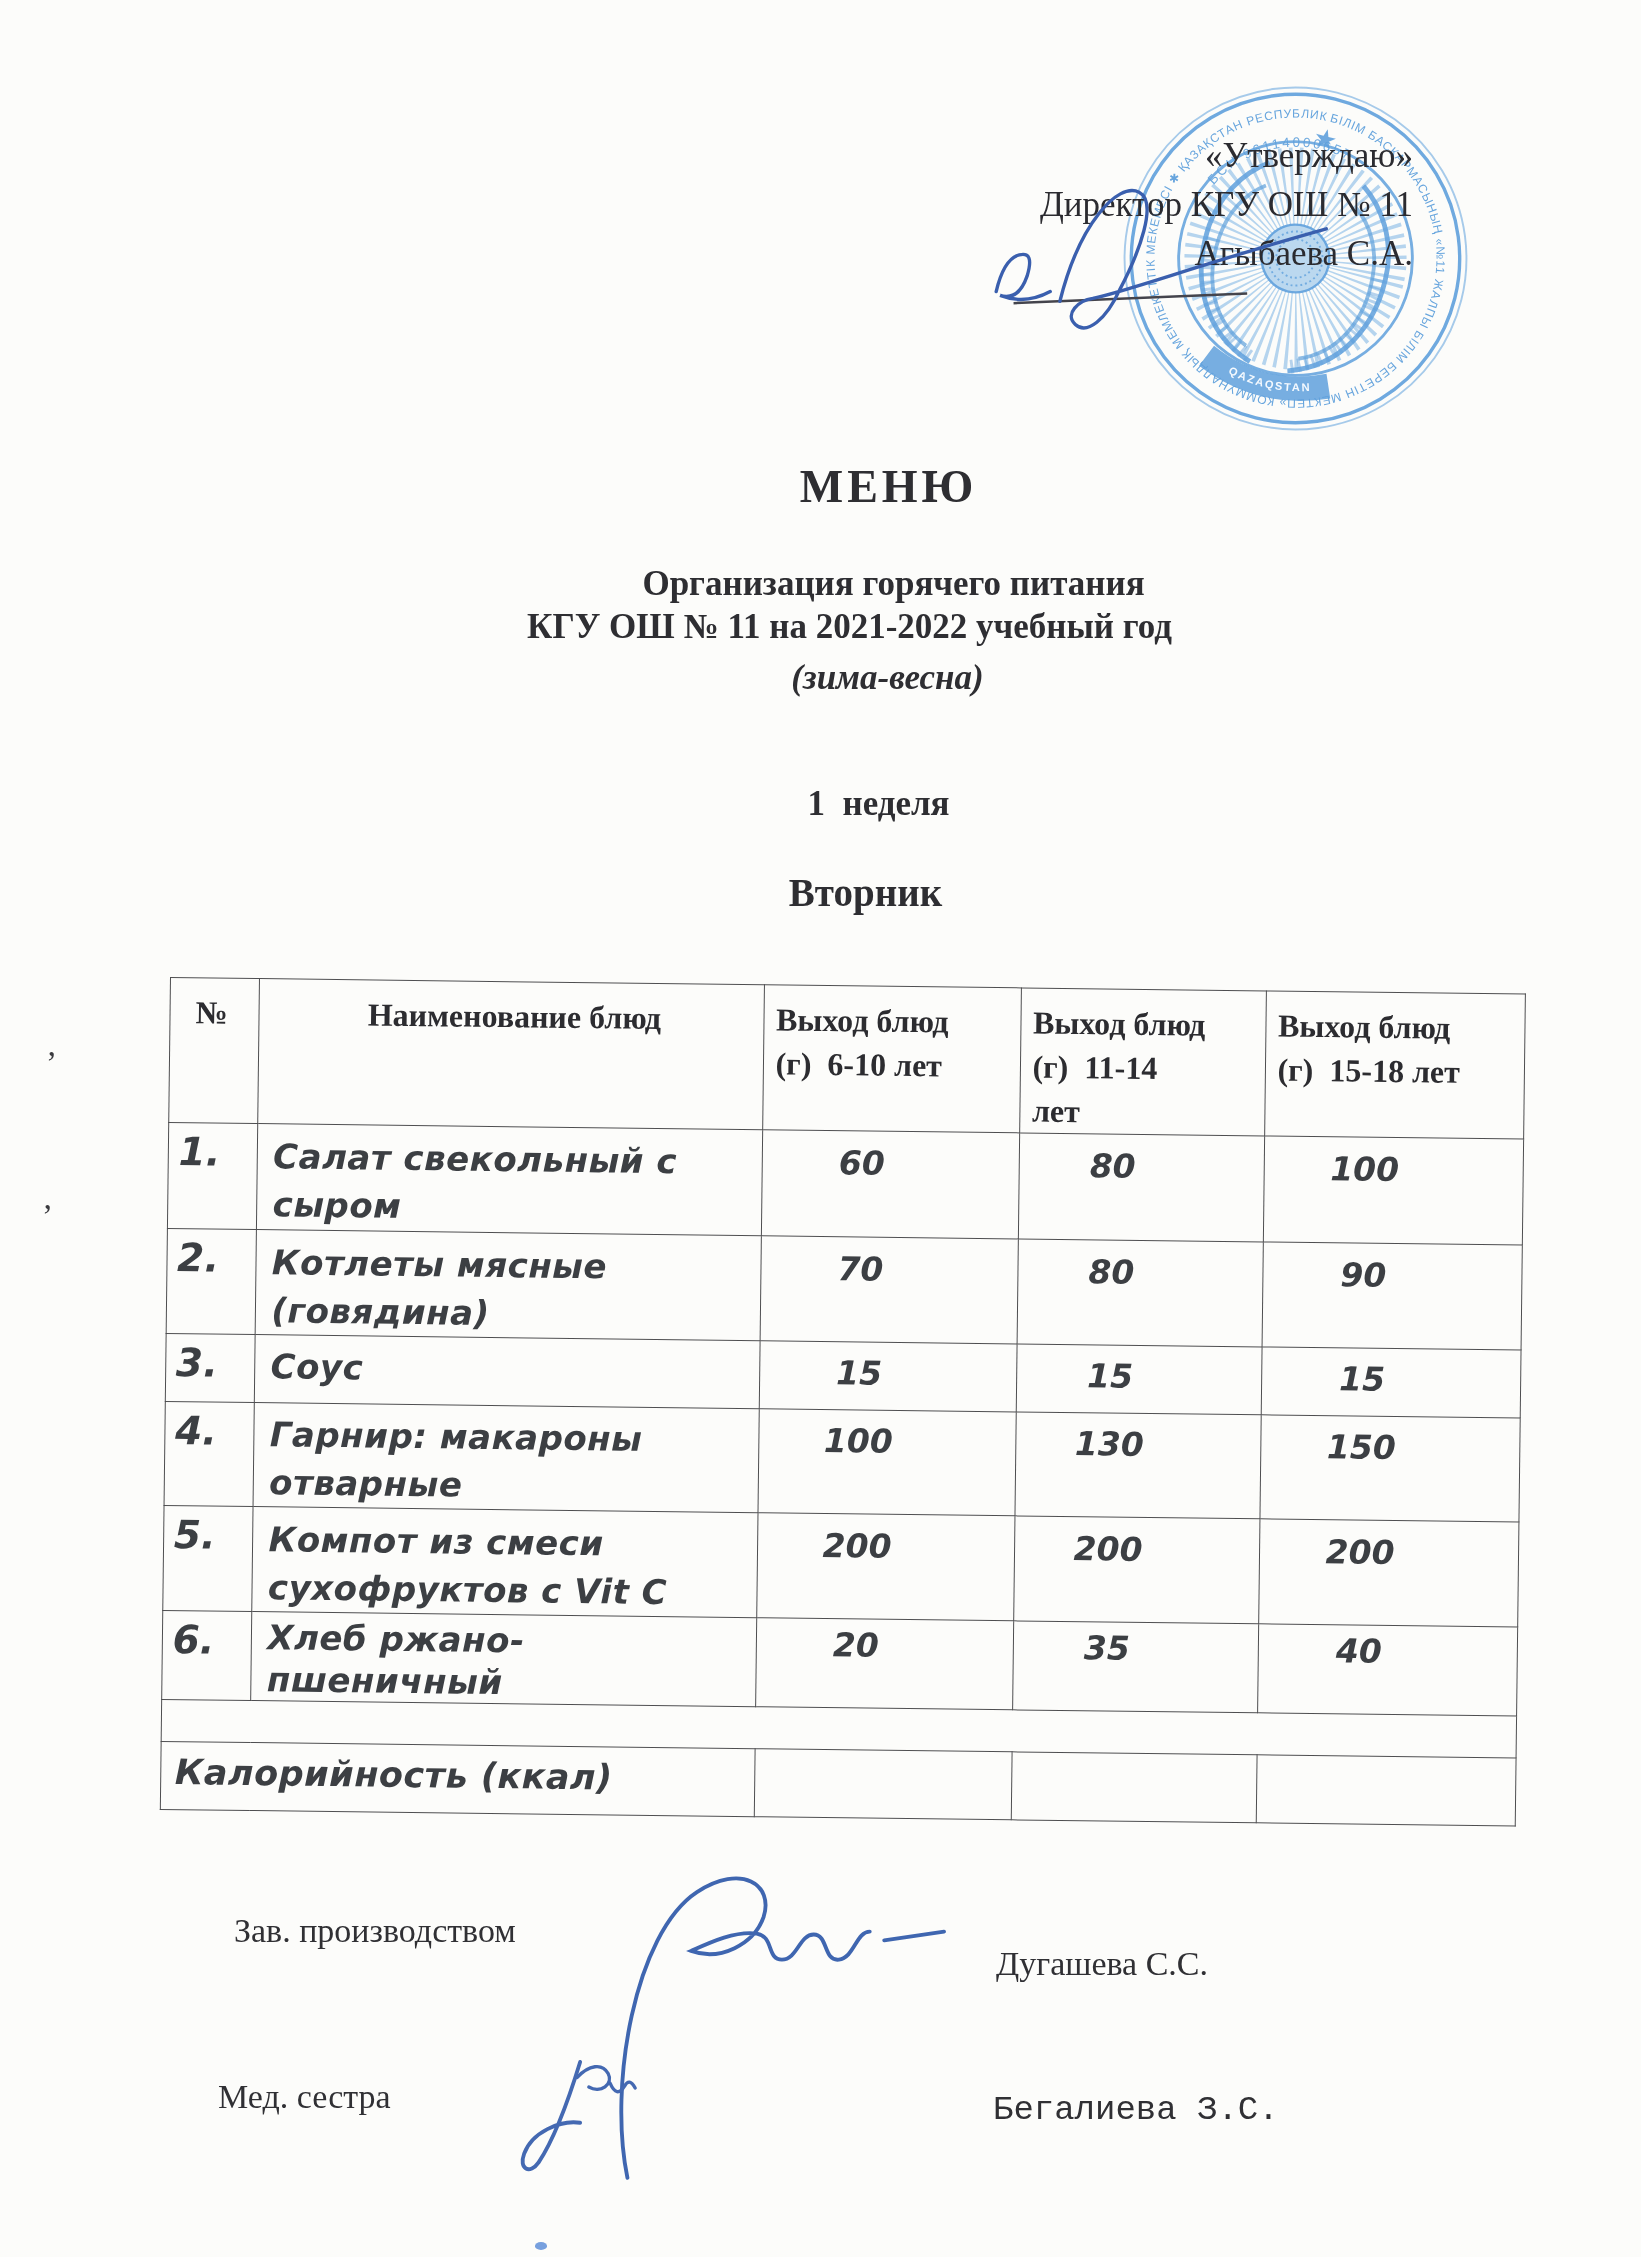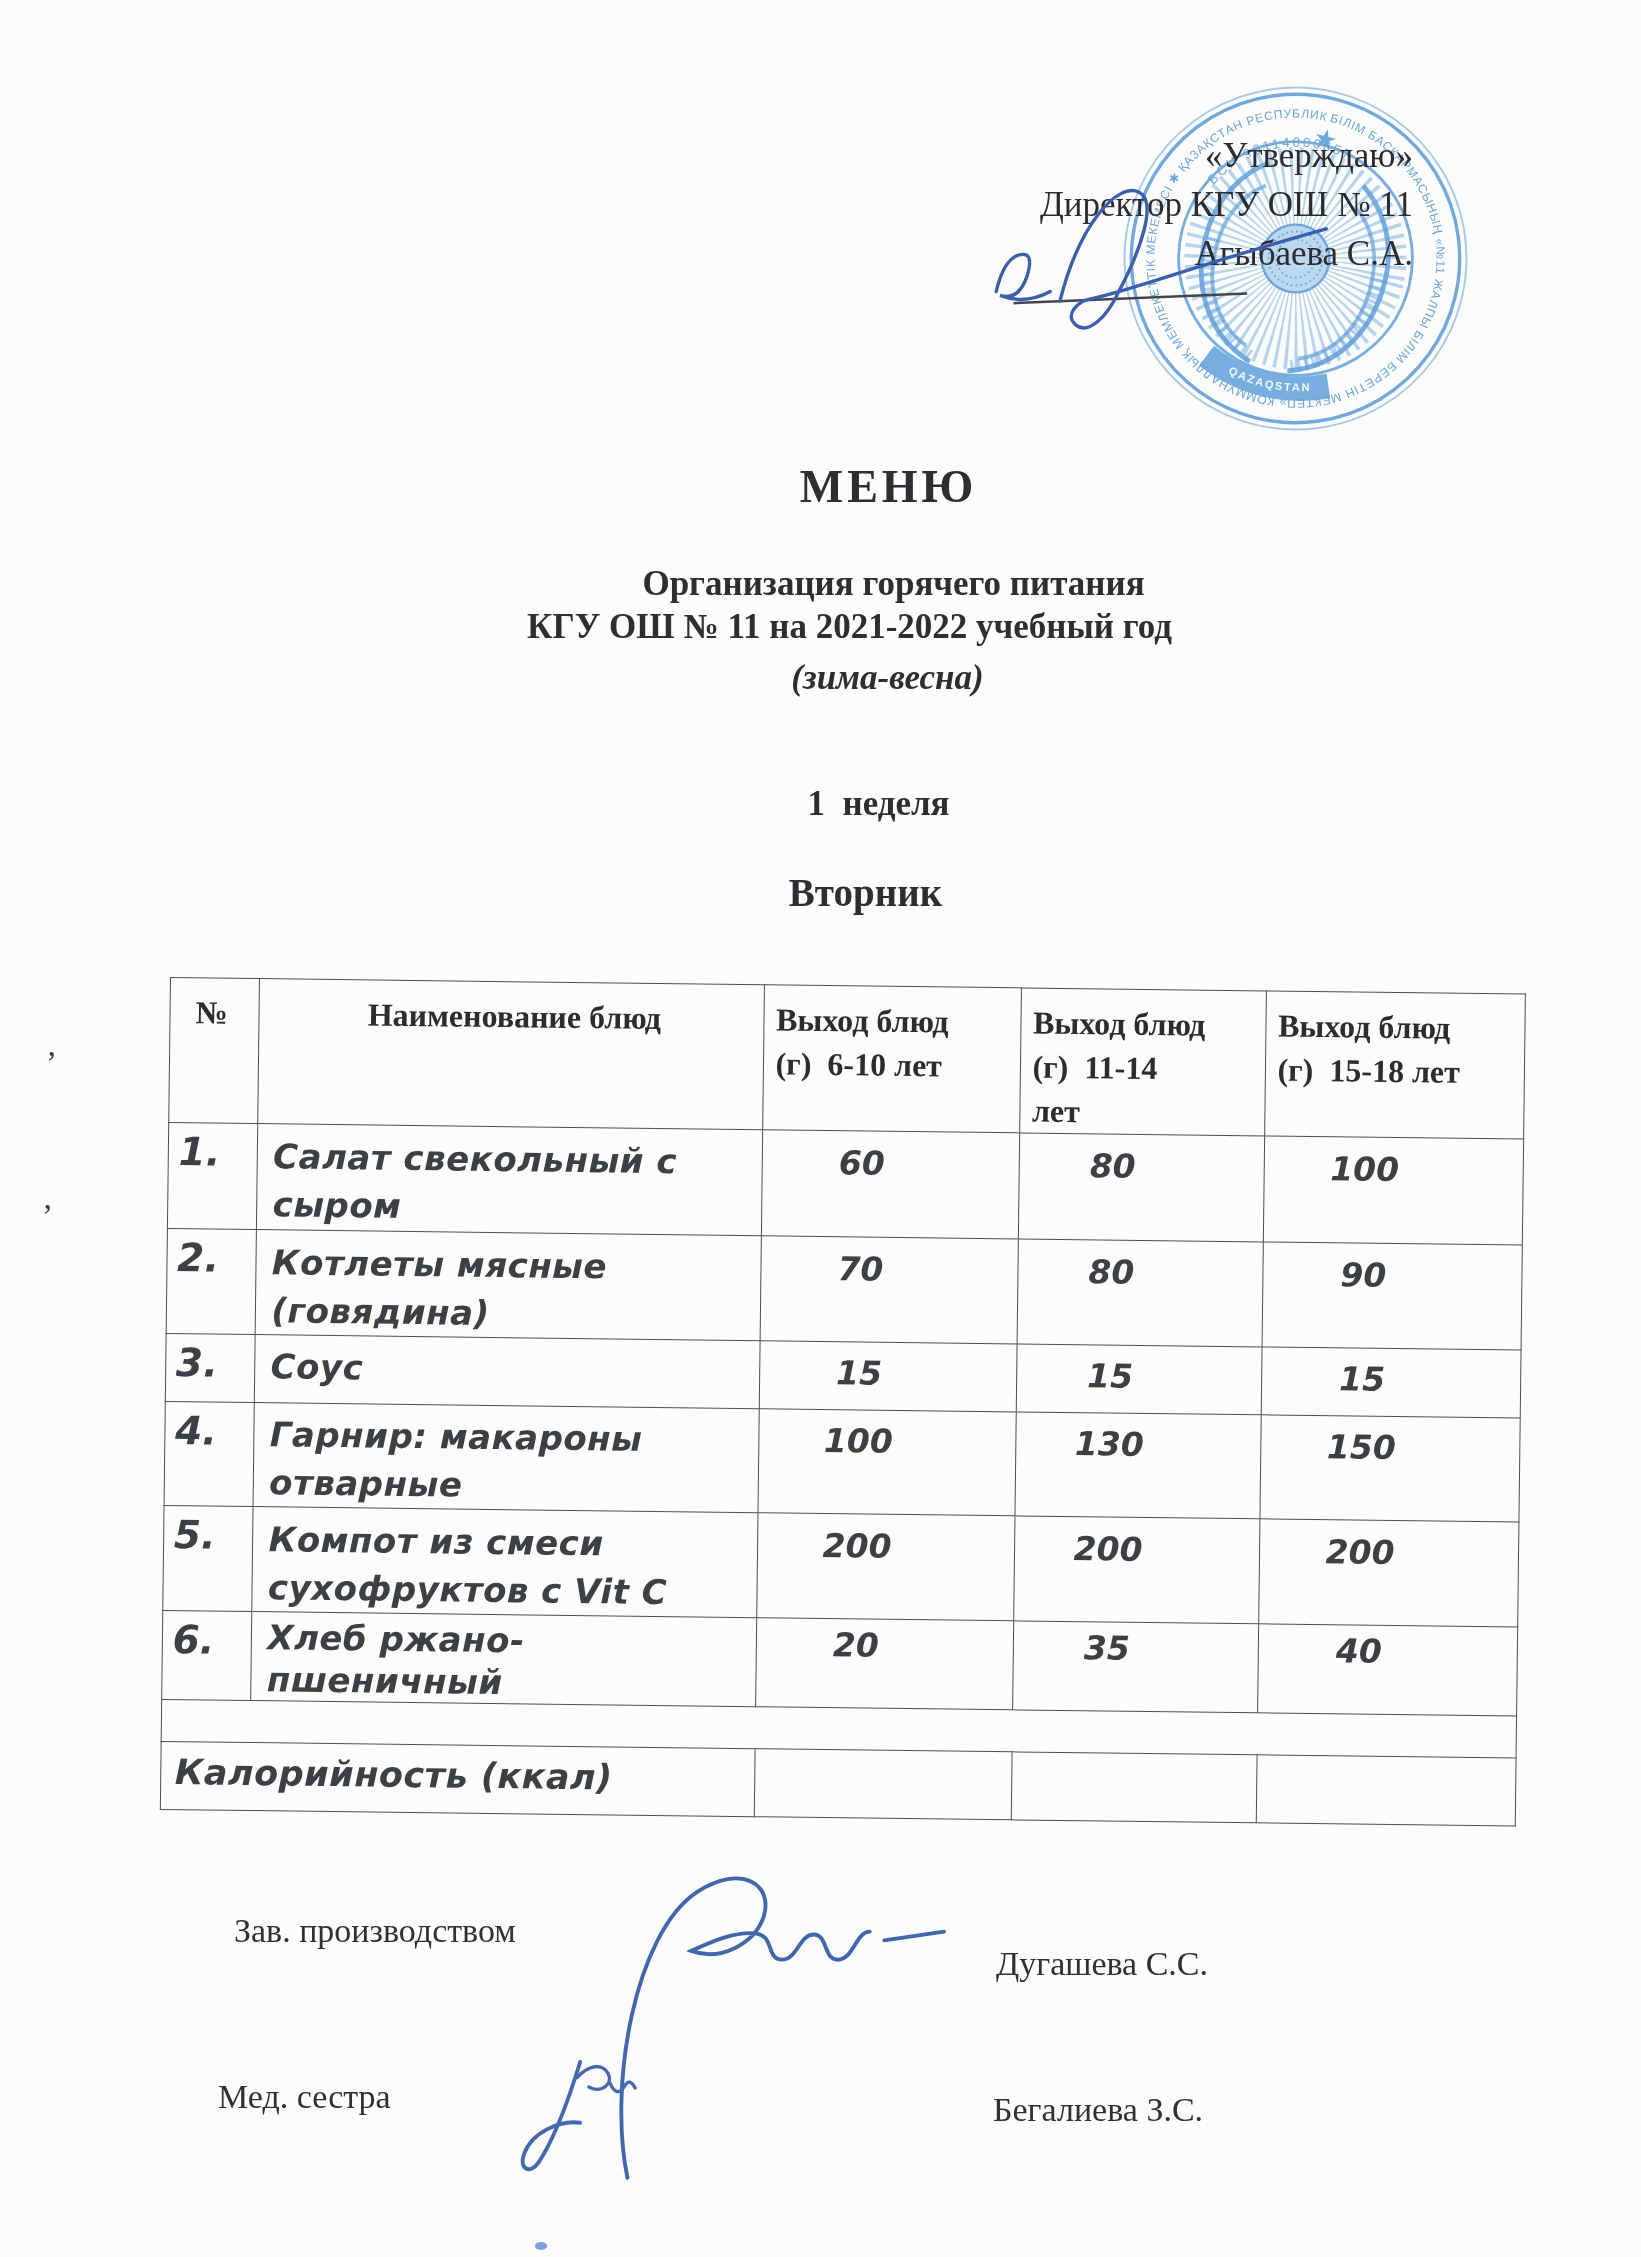--- a/index.html
+++ b/index.html
@@ -34,21 +34,21 @@
   td.num{font-size:39px;font-weight:bold;padding:5.8px 0 0 9.7px;}
   td.name{font-size:34px;font-weight:600;line-height:48px;padding:7.7px 0 0 15.4px;letter-spacing:0.5px;}
   td.val{font-size:33px;font-weight:bold;text-align:center;padding:11.6px 58px 0 0;}
   td.kcal{font-size:35px;font-weight:600;padding:9.7px 0 0 13.5px;letter-spacing:0.5px;}
 
   
   .sig-label{font-size:34px;color:#303034;}
   #sig1-label{left:234px;top:1912px;}
   #sig1-name{left:996px;top:1925px;margin-top:20px;}
   #sig2-label{left:218px;top:2078px;}
-  #sig2-name{left:993px;top:2091px;}
+  #sig2-name{left:993px;top:2091px;font-family:Liberation Mono, monospace;}
 
   #ink-layer{left:0;top:0;width:1641px;height:2257px;z-index:4;pointer-events:none;}
 
   .mark{color:#3a3a3e;font-size:33px;}
   #speck{left:535px;top:2242px;width:11.6px;height:7.7px;border-radius:50%;background:#2f6fd0;opacity:.65;}
 </style>
 </head>
 <body>
 
 <div id="page">

